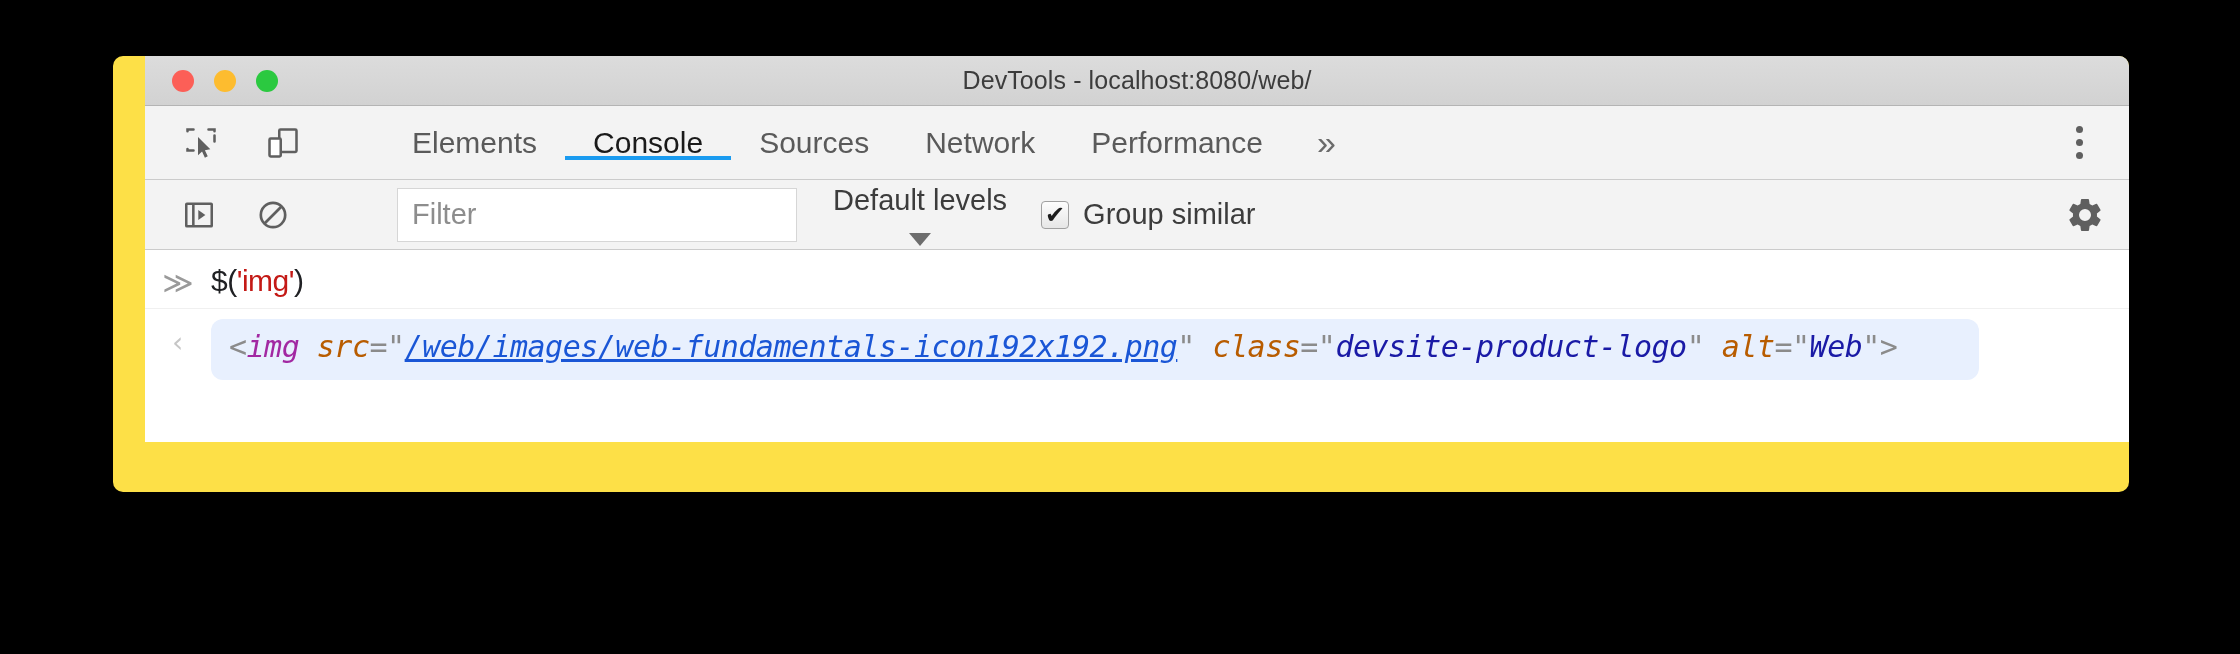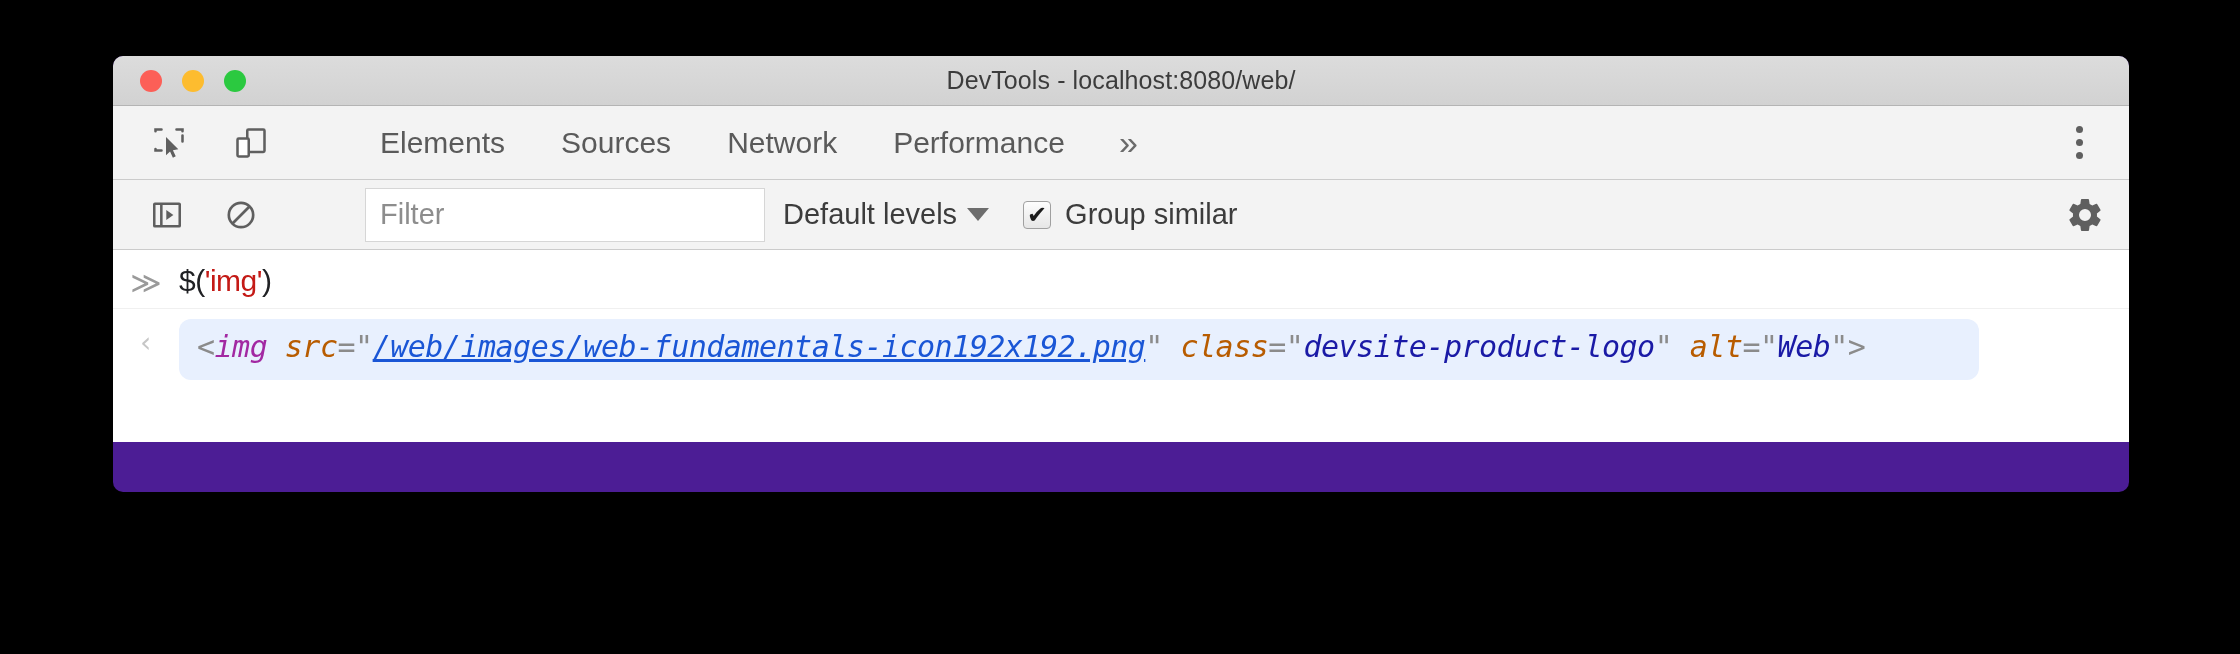--- a/index.html
+++ b/index.html
@@ -7,24 +7,25 @@
     width: 2240px; height: 654px;
     background: #000000;
     font-family: "Liberation Sans", sans-serif;
     overflow: hidden;
   }
 
   .window {
     position: absolute;
     left: 113px; top: 56px;
     width: 2016px; height: 436px;
-    background: #4c1d95;
+    background: #fde047;
     border-radius: 10px;
     overflow: hidden;
     box-shadow: 0 2px 10px rgba(0,0,0,0.35);
+    padding-left: 32px;
   }
 
   
   .titlebar {
     position: relative;
     height: 50px;
     background: linear-gradient(to bottom, #dcdcdc 0%, #d2d2d2 100%);
     border-bottom: 1px solid #b4b4b4;
     display: flex; align-items: center;
   }
@@ -122,24 +123,25 @@
     background: #ffffff;
     border: 1px solid #d6d6d6;
     margin-left: 32px;
     padding: 0 14px;
     font-size: 29px; color: #3a3a3a;
     font-family: "Liberation Sans", sans-serif;
     outline: none;
   }
   .filter-input::placeholder { color: #8d8d8d; }
   .levels {
-    display: flex; align-items: center; gap: 10px;
-    margin-left: 18px; cursor: pointer;
+    display: flex; align-items: center; gap: 16px;
+    margin-left: 36px; cursor: pointer;
     font-size: 29px; color: #3c3c3c;
     white-space: nowrap;
+    flex-direction: column;
   }
   .group-similar {
     display: flex; align-items: center; gap: 14px;
     margin-left: 34px; cursor: pointer;
     font-size: 29px; color: #3c3c3c;
     white-space: nowrap;
   }
   .checkbox {
     width: 28px; height: 28px;
     border: 1px solid #a0a0a0; border-radius: 4px;
@@ -223,20 +225,21 @@
         <svg width="36" height="36" viewBox="0 0 24 24" aria-hidden="true">
           <rect x="9.5" y="3" width="11.5" height="15" rx="0.8" fill="none" stroke="#5f5f5f" stroke-width="1.7"></rect>
           <rect x="3" y="9" width="7.5" height="12" rx="0.8" fill="#ffffff" stroke="#5f5f5f" stroke-width="1.7"></rect>
         </svg>
       </div>
       <div class="vdiv"></div>
     </div>
 
     <div class="tabs">
       <div class="tab">Elements</div>
+      <div class="tab active">Console</div>
       <div class="tab">Sources</div>
       <div class="tab">Network</div>
       <div class="tab">Performance</div>
       <div class="tab-more">»</div>
     </div>
 
     <div class="tb-right">
       <div class="vdiv"></div>
       <div class="kebab">
         <i></i>

